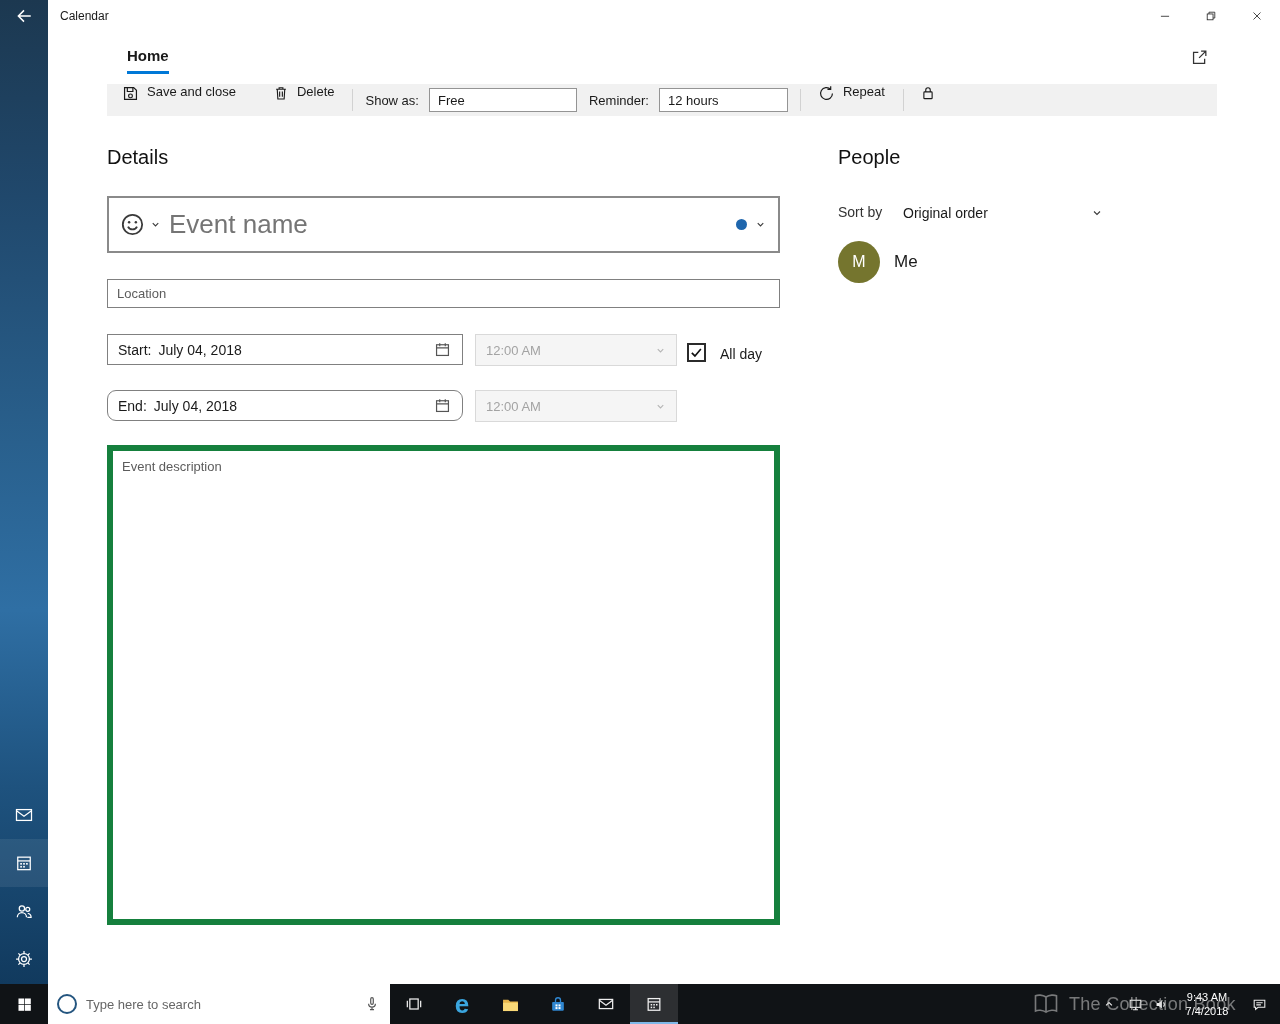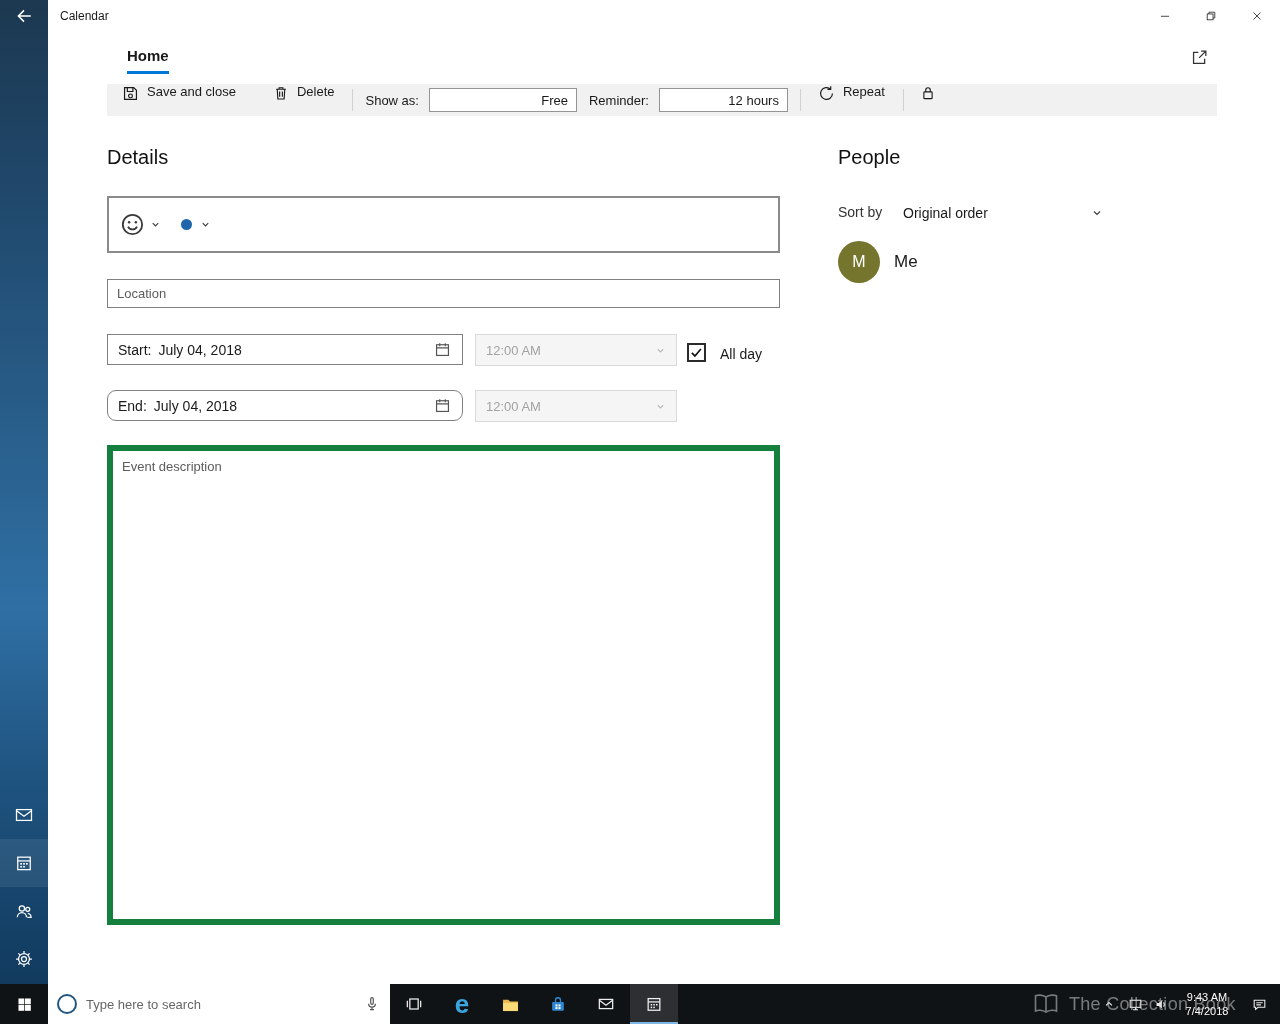--- a/index.html
+++ b/index.html
@@ -32,21 +32,21 @@
 
   
   .toolbar { position:absolute; left:107px; top:84px; width:1110px; height:32px; background:#f1f1f1;
     display:flex; align-items:center; font-size:13px; color:#1a1a1a; }
   .tb-btn { display:flex; gap:7px; height:32px; padding:0 6px; font-size:13px; }
   .tb-save { margin-left:8px; }
   .tb-delete { margin-left:24px; }
   .tb-sep { width:1px; height:22px; background:#d2d2d2; margin-left:12px; }
   .tb-label { margin-left:12px; }
   .tb-combo { margin-left:10px; height:24px; border:1px solid #949494; background:#fff;
-    font-size:13px; padding:0 8px; color:#1a1a1a;text-align:right; }
+    font-size:13px; padding:0 8px; color:#1a1a1a; }
   .tb-combo.showas { width:148px; }
   .tb-combo.reminder { width:129px; }
   .tb-lock { margin-left:6px; width:36px; justify-content:center; }
 
   
   .section-heading { position:absolute; font-size:20px; font-weight:400; color:#111; }
   #details-heading { left:107px; top:146px; }
   #people-heading { left:838px; top:146px; }
 
   .event-name-box { position:absolute; left:107px; top:196px; width:673px; height:57px;
@@ -234,20 +234,21 @@
       <svg width="27" height="27" viewBox="0 0 24 24" fill="none" stroke="#3a3a3a" stroke-width="1.6">
           <circle cx="12" cy="12" r="8.6"></circle>
           <circle cx="9" cy="10" r="1.1" fill="#3a3a3a" stroke="none"></circle>
           <circle cx="15" cy="10" r="1.1" fill="#3a3a3a" stroke="none"></circle>
           <path d="M8 13.8 a4.4 4.4 0 0 0 8 0"></path>
         </svg>
       <svg width="11" height="11" viewBox="0 0 24 24" fill="none" stroke="#3a3a3a" stroke-width="2.4">
           <path d="M6 9 L12 15 L18 9"></path>
         </svg>
     </button>
+    <input class="event-name-input" placeholder="Event name" style="">
     <button class="color-btn">
       <span class="event-dot"></span>
       <svg width="11" height="11" viewBox="0 0 24 24" fill="none" stroke="#3a3a3a" stroke-width="2.4">
           <path d="M6 9 L12 15 L18 9"></path>
         </svg>
     </button>
   </div>
 
   <input class="location-input" placeholder="Location" style="">
 

